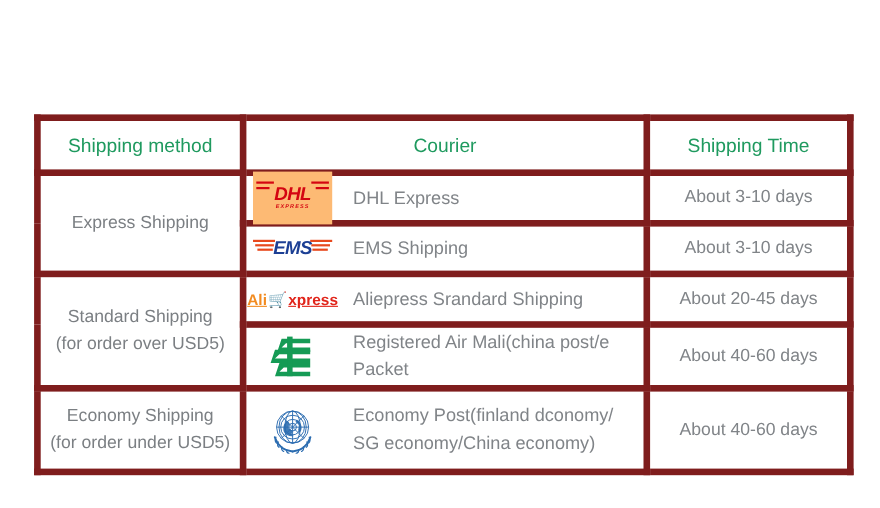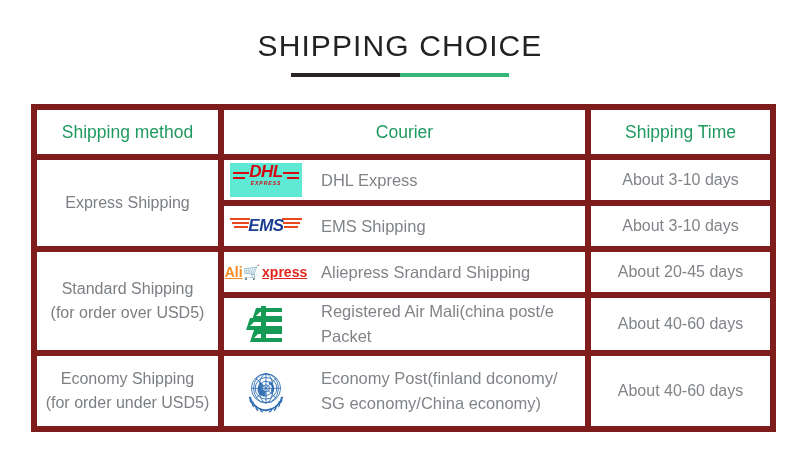--- a/index.html
+++ b/index.html
@@ -115,26 +115,27 @@
   }
 
   .r-express { height: 46px; }
   .r-std1 { height: 46px; }
   .r-std2 { height: 58px; }
   .r-eco { height: 76px; }
 
   
   .dhl {
     width: 72px;
-    height: 34px;
-    background: #5eead4;
+    height: 48px;
+    background: #fdba74;
     position: relative;
     display: flex;
     flex-direction: column;
     align-items: center;
+    justify-content: center;
     overflow: hidden;
   }
   .dhl .dhl-word {
     color: #d40511;
     font-style: italic;
     font-weight: bold;
     font-size: 17px;
     letter-spacing: -0.5px;
     line-height: 17px;
     position: relative;
@@ -210,27 +211,20 @@
   .chinapost { width: 44px; height: 40px; }
 
   
   .unlogo { width: 54px; height: 54px; }
 </style>
 </head>
 <body>
 
 <div class="page">
 
-  <div class="title-block">
-    <div class="title-text">SHIPPING CHOICE</div>
-    <div class="title-rule">
-      <div class="seg" style="background:#2b2424"></div>
-      <div class="seg" style="background:#35b877"></div>
-    </div>
-  </div>
 
   <div class="table-wrap">
     <table class="ship">
       <colgroup>
         <col class="c-method">
         <col class="c-courier">
         <col class="c-time">
       </colgroup>
       <tbody>
 

